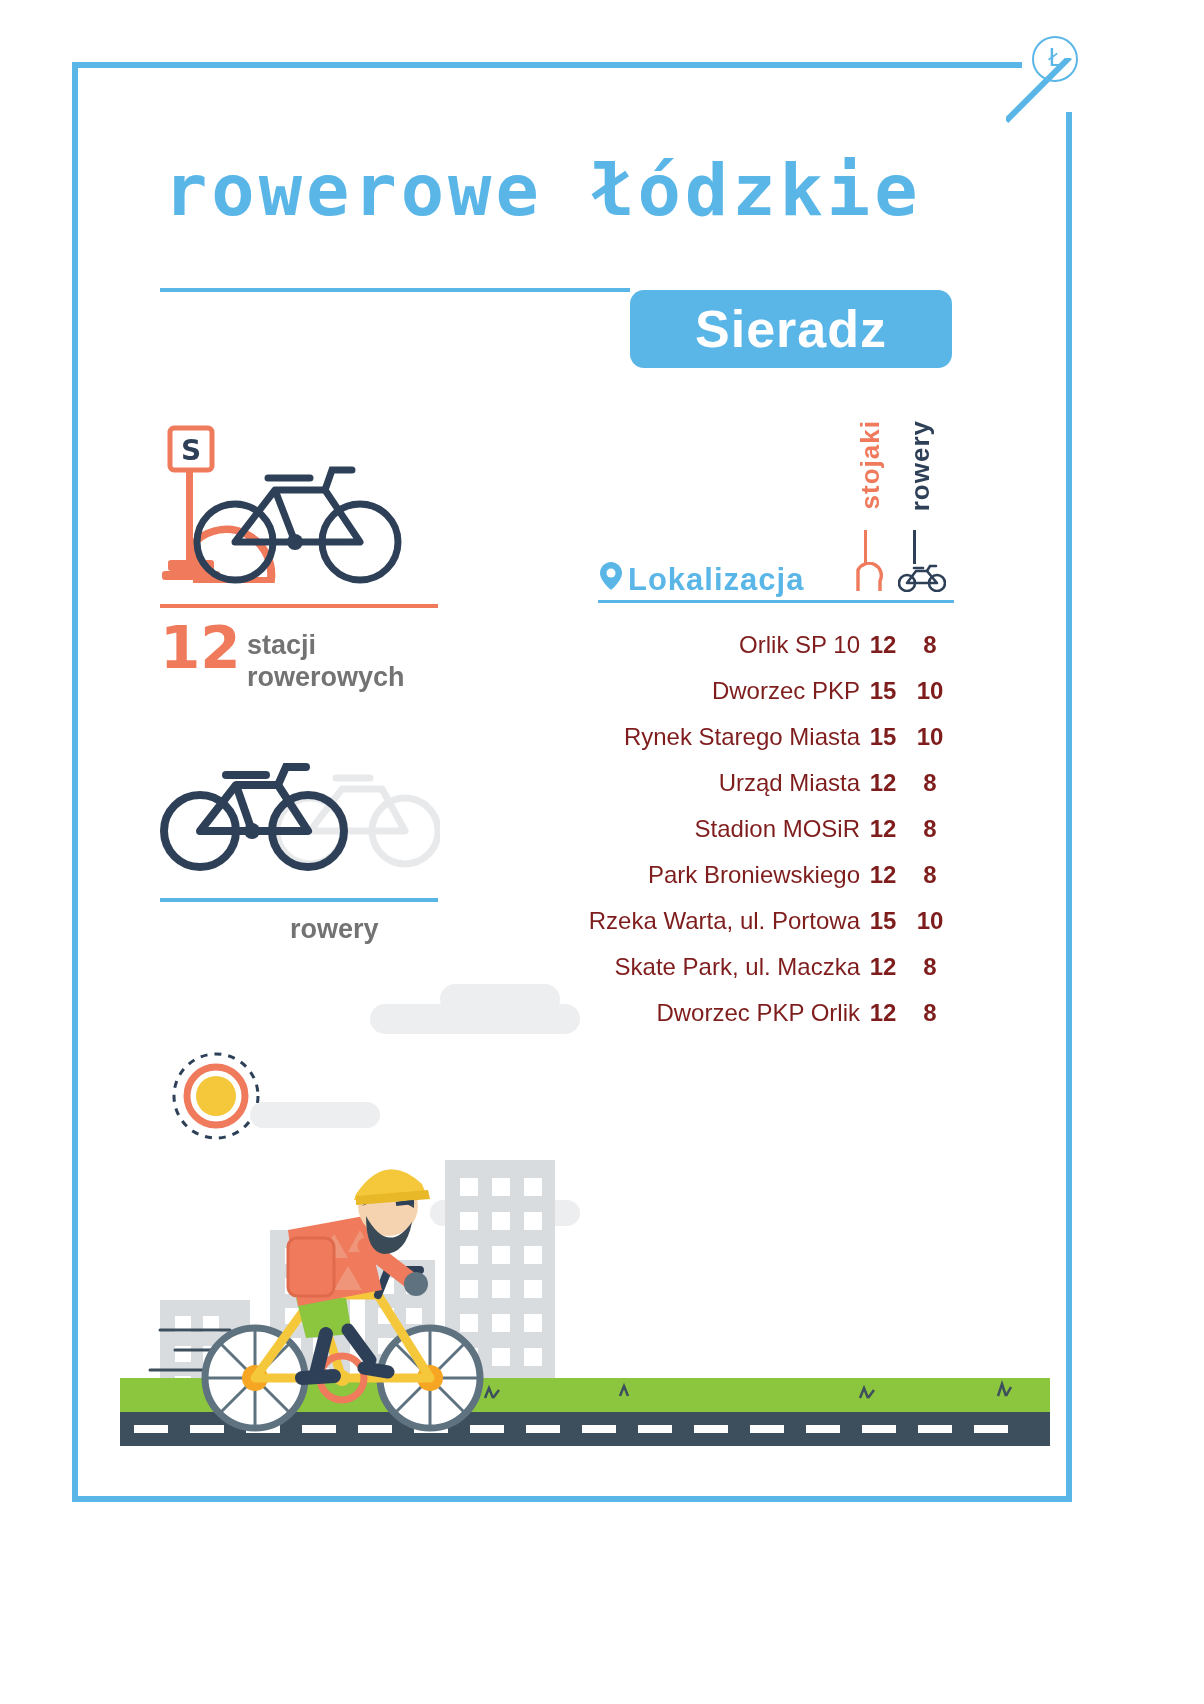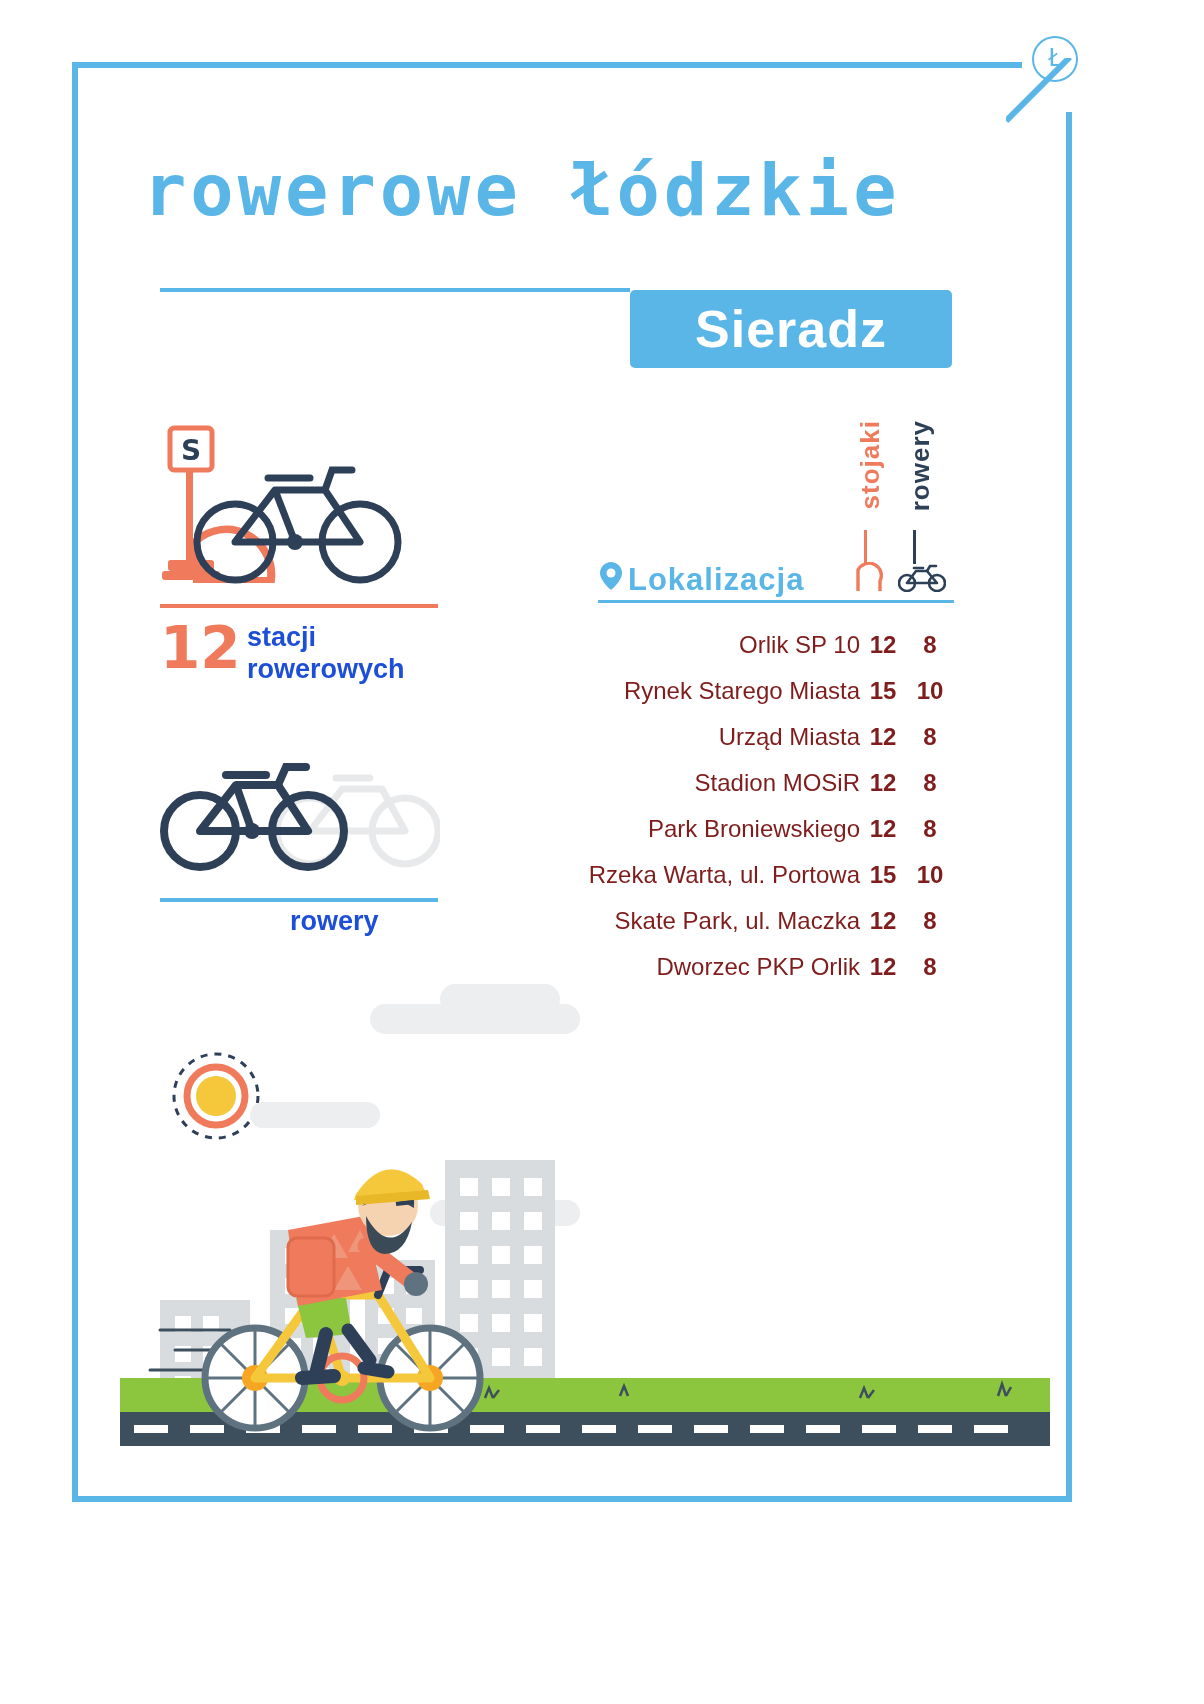--- a/index.html
+++ b/index.html
@@ -70,21 +70,21 @@
     color: #5bb6e8;
     font-size: 24px;
     line-height: 40px;
     text-align: center;
     font-family: "DejaVu Sans", sans-serif;
   }
 
   
   .title {
     position: absolute;
-    left: 143px;
+    left: 164px;
     top: 148px;
     font-size: 72px;
     letter-spacing: 4px;
     color: #5bb6e8;
     font-family: "DejaVu Sans Mono", monospace;
     font-weight: bold;
   }
   .title-rule {
     position: absolute;
     left: 160px;
@@ -93,21 +93,21 @@
     height: 4px;
     background: #5bb6e8;
   }
   .city-chip {
     position: absolute;
     left: 630px;
     top: 290px;
     width: 322px;
     height: 78px;
     background: #5bb6e8;
-    border-radius: 5px;
+    border-radius: 14px;
     color: #ffffff;
     font-size: 52px;
     font-weight: bold;
     text-align: center;
     line-height: 78px;
     letter-spacing: 1px;
   }
   .stat-rule {
     position: absolute;
     height: 4px;
@@ -115,22 +115,23 @@
   .stat-number {
     position: absolute;
     font-size: 58px;
     font-weight: bold;
     font-family: "DejaVu Sans", sans-serif;
   }
   .stat-label {
     position: absolute;
     font-size: 27px;
     font-weight: bold;
-    color: #1d4ed8;
+    color: #737373;
     line-height: 1.18;
+    margin-top: 8px;
   }
 
   #stations-rule { left: 160px; top: 604px; width: 278px; background: #ef7a5c; }
   #stations-number { left: 160px; top: 614px; color: #ef7a5c; }
   #stations-label { left: 247px; top: 622px; }
 
   #bikes-rule { left: 160px; top: 898px; width: 278px; background: #5bb6e8; }
   #bikes-number { left: 160px; top: 908px; color: #5bb6e8; }
   #bikes-label { left: 290px; top: 906px; }
   .col-head-vert {
@@ -469,20 +470,25 @@
   </svg>
 
   <table class="data">
     <tbody id="table-body">
         <tr>
           <td class="loc">Orlik SP 10</td>
           <td class="racks">12</td>
           <td class="bikes">8</td>
         </tr>
         <tr>
+          <td class="loc">Dworzec PKP</td>
+          <td class="racks">15</td>
+          <td class="bikes">10</td>
+        </tr>
+        <tr>
           <td class="loc">Rynek Starego Miasta</td>
           <td class="racks">15</td>
           <td class="bikes">10</td>
         </tr>
         <tr>
           <td class="loc">Urząd Miasta</td>
           <td class="racks">12</td>
           <td class="bikes">8</td>
         </tr>
         <tr>

